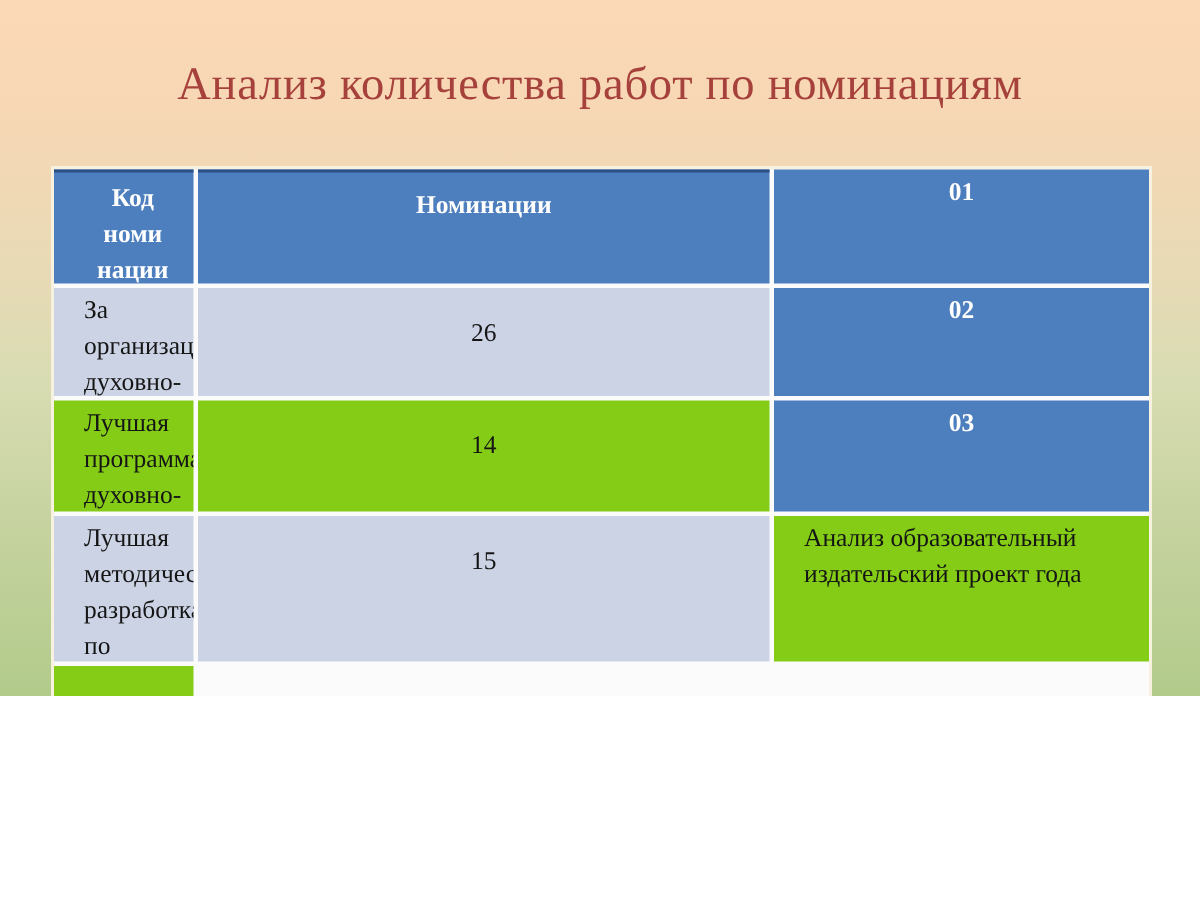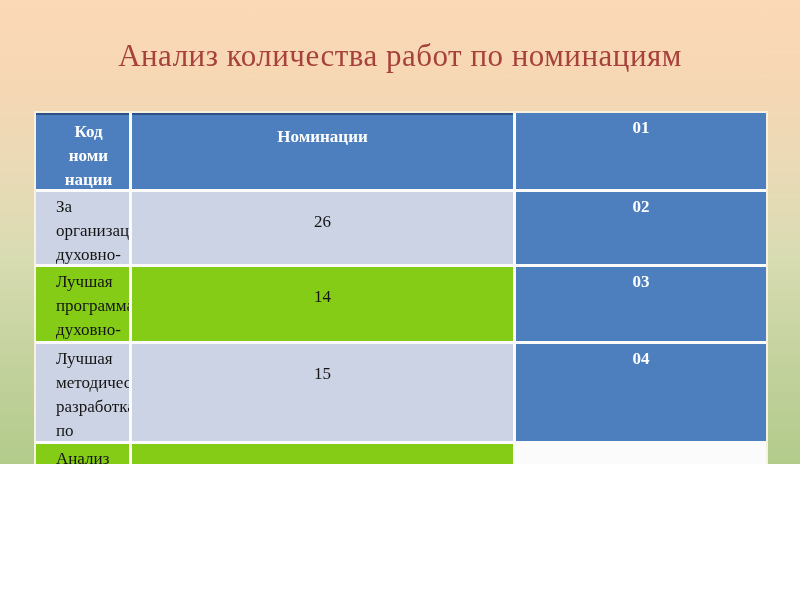--- a/index.html
+++ b/index.html
@@ -90,18 +90,17 @@
     <div class="cell cntcell band-dark">26</div>
 
     <div class="cell codecell">02</div>
     <div class="cell nomcell band-light">Лучшая программа духовно-нравственного и гражданско-патриотического воспитания детей и молодежи</div>
     <div class="cell cntcell band-light">14</div>
 
     <div class="cell codecell">03</div>
     <div class="cell nomcell band-dark">Лучшая методическая разработка по предметам: Основы религиозных культур и светской этики (ОРКСЭ), Основы духовно-нравственной культуры народов России (ОДНКНР)</div>
     <div class="cell cntcell band-dark">15</div>
 
-    <div class="cell codecell">04</div>
     <div class="cell nomcell band-light">Анализ образовательный издательский проект года</div>
     <div class="cell cntcell band-light">2</div>
 
   </div>
 </div>
 
 </body></html>

